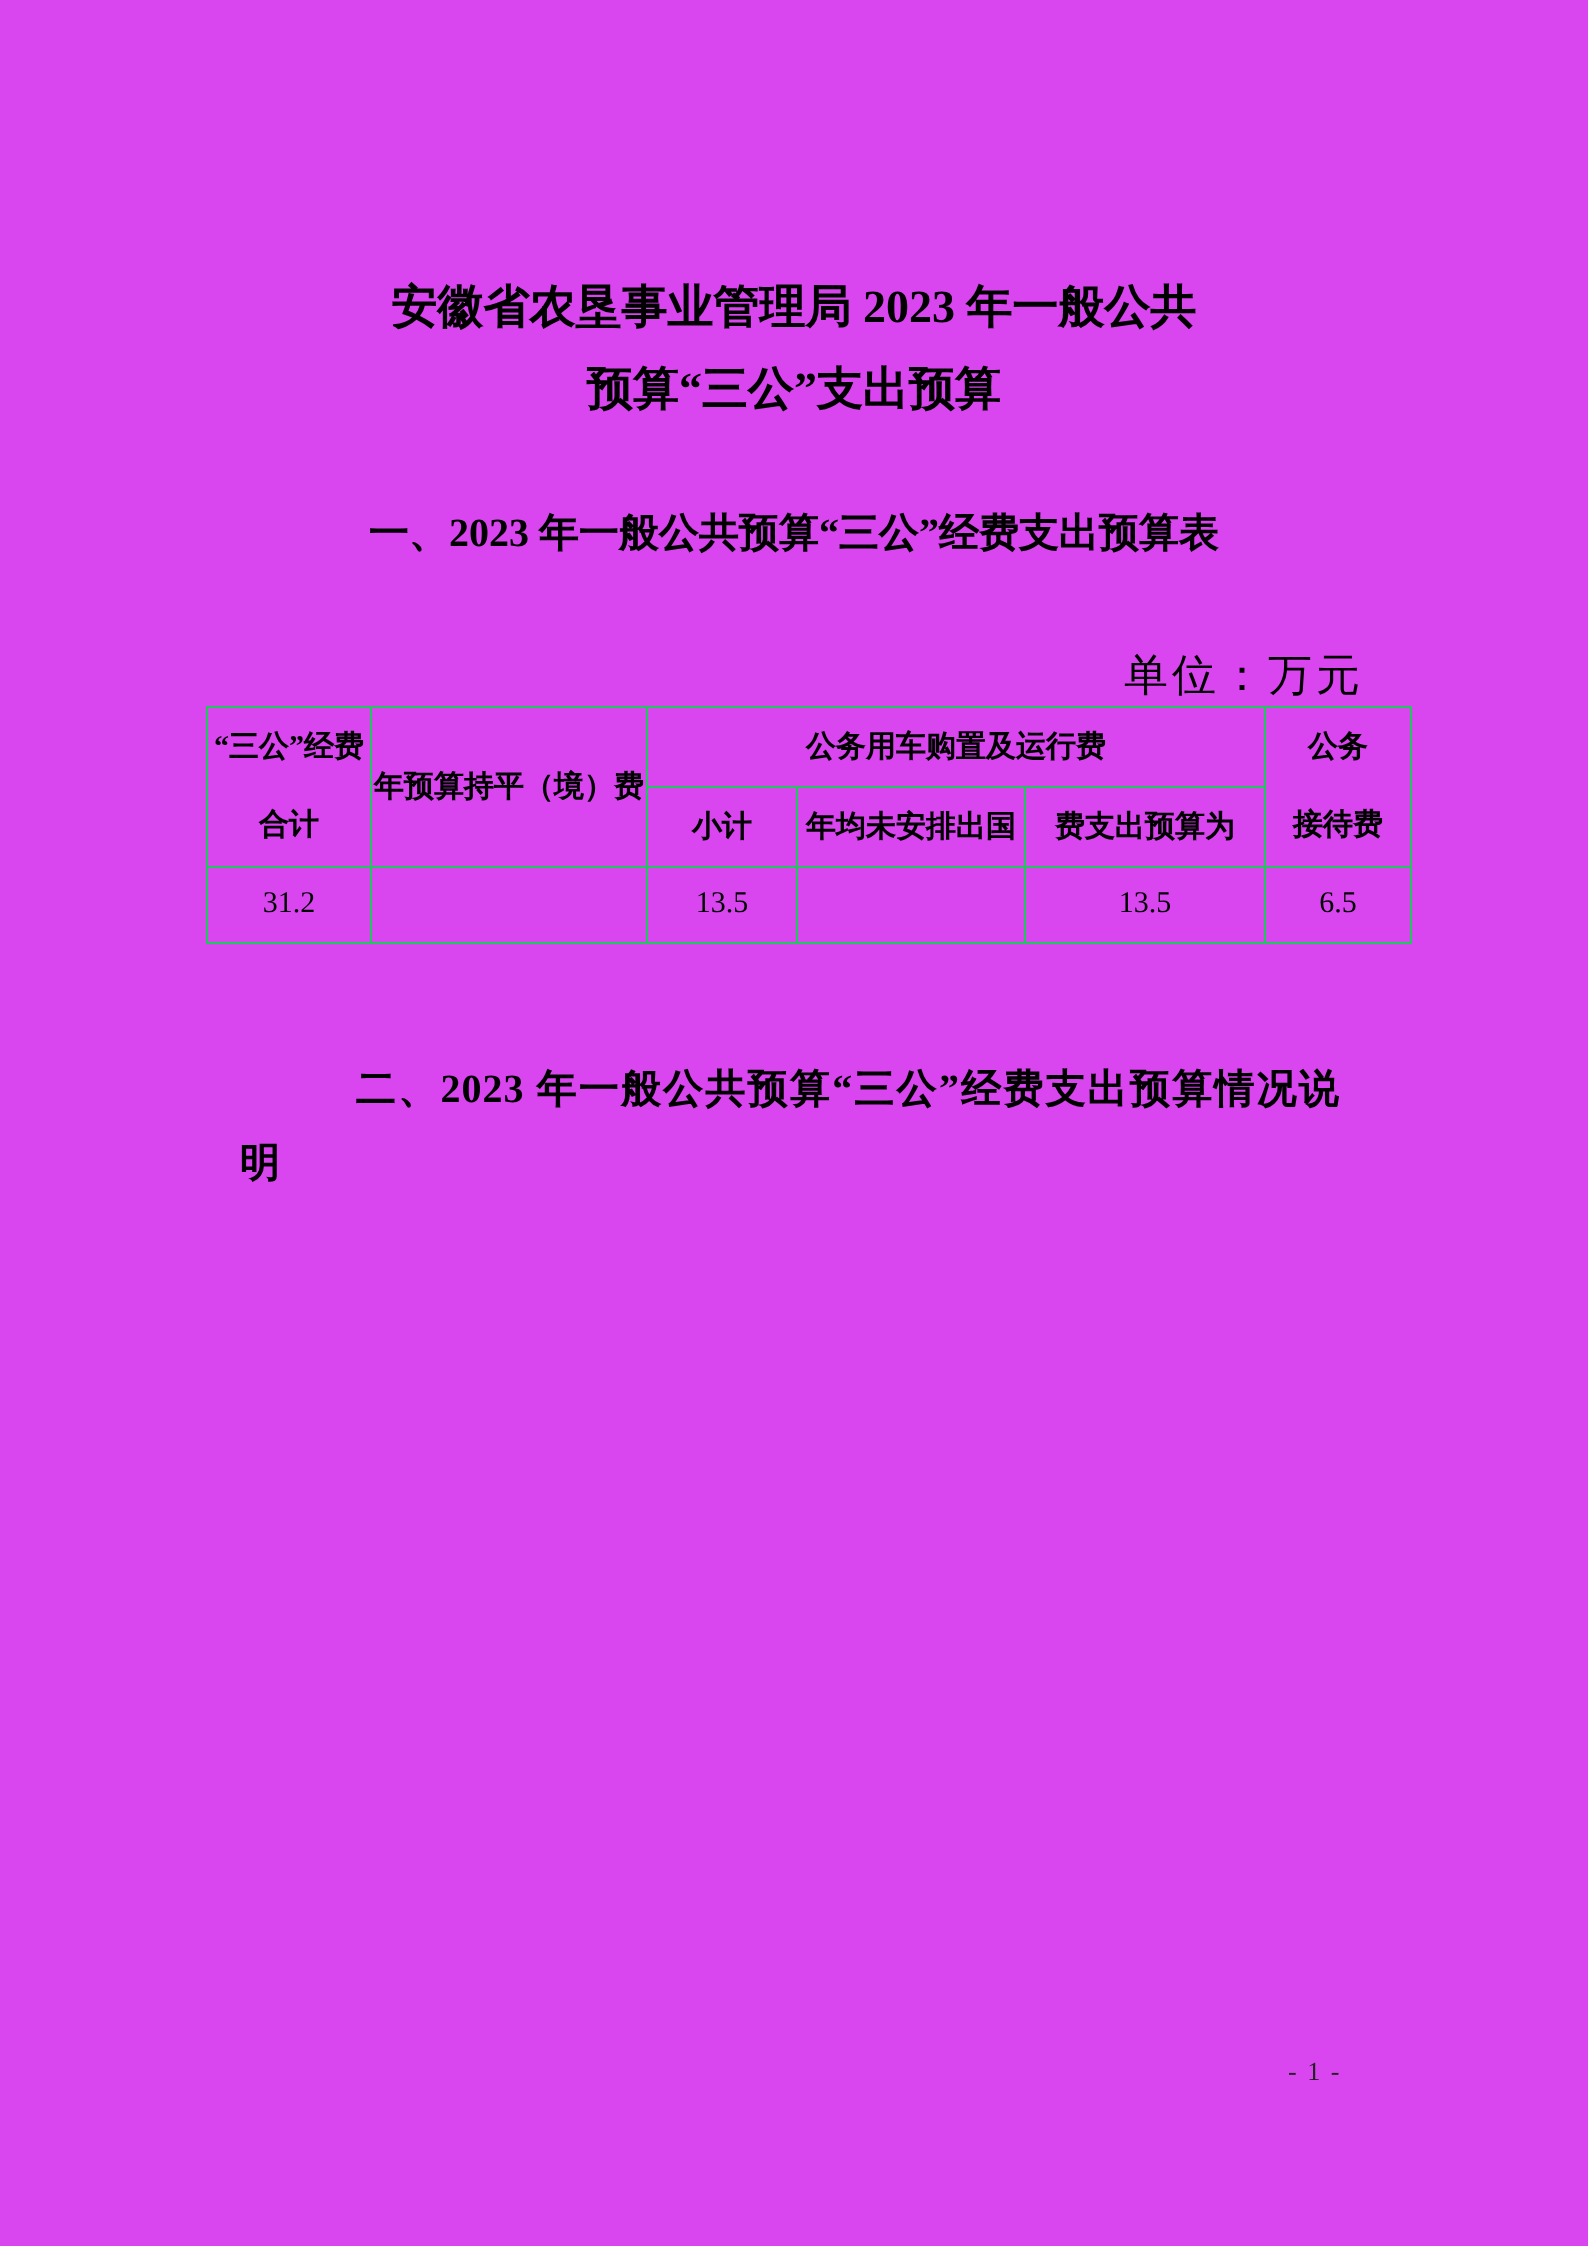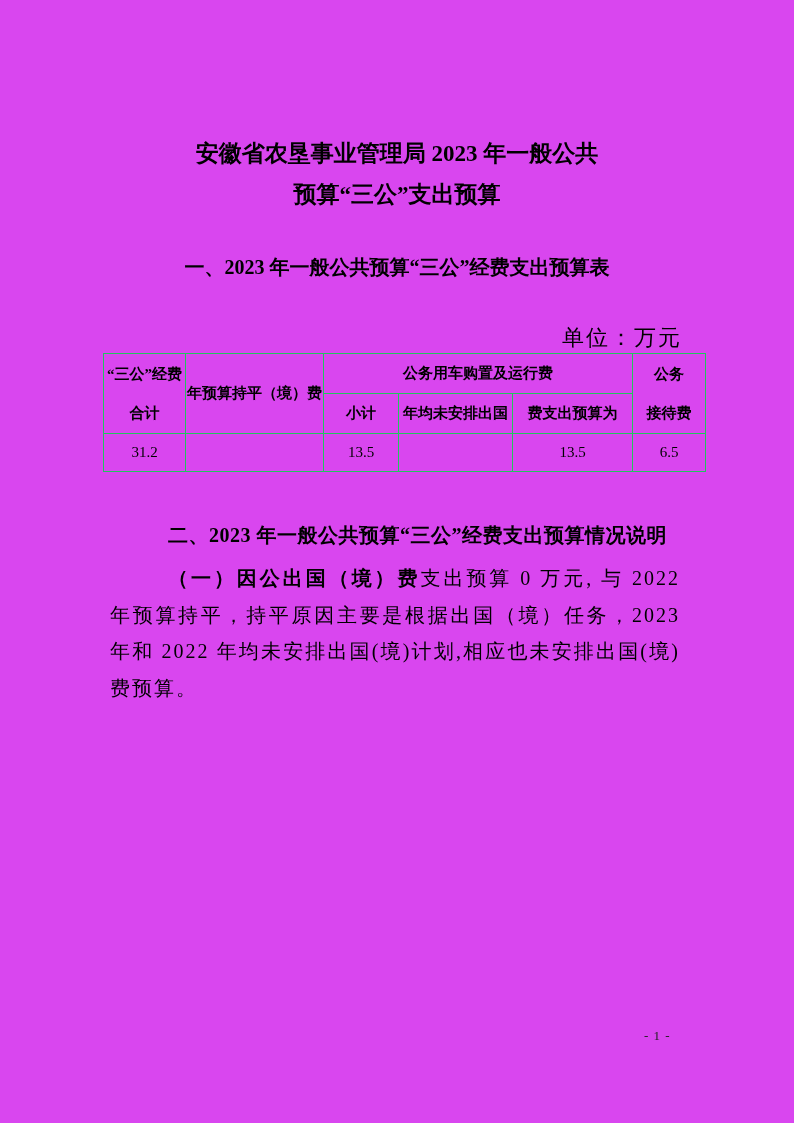--- a/index.html
+++ b/index.html
@@ -37,21 +37,21 @@
   table.budget tr.r1{height:40px;}
   table.budget tr.r2{height:40px;}
   table.budget tr.r3{height:38px;}
   table.budget .hd{font-weight:bold;}
   table.budget .twoline div{line-height:39px;}
   .doc-body{
     position:absolute;top:511px;left:104px;width:582px;
     font-size:20px;line-height:36.8px;
     text-align:justify;text-justify:inter-character;
   }
-  .doc-body p{margin:6px;text-indent:2.9em;letter-spacing:2px;}
+  .doc-body p{margin:16px;text-indent:2.9em;letter-spacing:2px;}
   .doc-body p.h2{font-weight:600;letter-spacing:0.5px;}
   .doc-body .lead{font-weight:bold;}
   .page-number{
     position:absolute;top:1028px;left:644px;
     font-size:13px;letter-spacing:1px;color:#222;
   }
 </style>
 </head>
 <body>
 
@@ -99,18 +99,17 @@
         <td>13.5</td>
         <td></td>
         <td>13.5</td>
         <td>6.5</td>
       </tr>
     </tbody>
   </table>
 
   <div class="doc-body">
     <p class="h2">二、2023 年一般公共预算“三公”经费支出预算情况说明</p>
-    <p><span class="lead">（一）因公出国（境）费</span><span>支出预算 0 万元, 与 2022 年预算持平，持平原因主要是根据出国（境）任务，2023 年和 2022 年均未安排出国(境)计划,相应也未安排出国(境)费预算。</span></p>
   </div>
 
   <div class="page-number">- 1 -</div>
 
 </div>
 
 </body></html>

